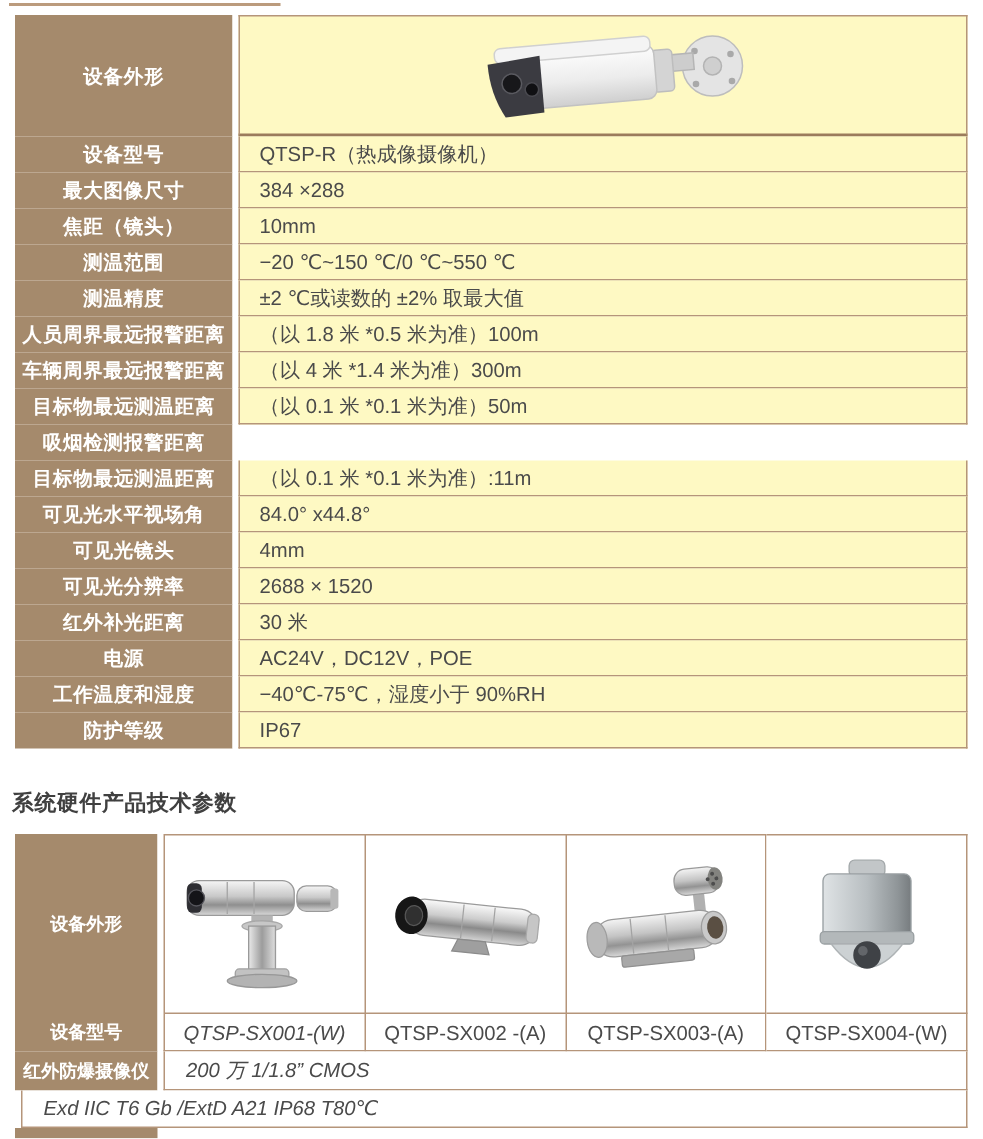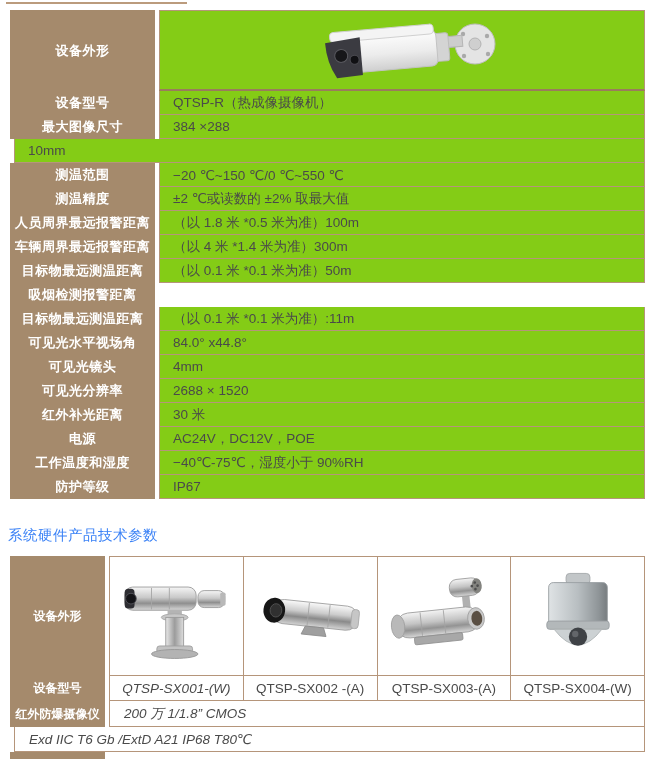--- a/index.html
+++ b/index.html
@@ -7,31 +7,31 @@
           font-family:"Liberation Sans","DejaVu Sans",sans-serif; }
   .top-strip { position:absolute; left:6px; top:2px; width:181px; height:2px; background:#bb9b7d; }
 
   
   .spec-table { position:absolute; left:10px; top:10px; width:635px; }
   .srow { display:flex; height:24px; }
   .srow.h-img { height:81px; }
   .lbl { flex:0 0 145px; background:#a58a6c; color:#fff; font-weight:bold; font-size:13px;
          display:flex; align-items:center; justify-content:center; letter-spacing:0.5px; }
   .gap { flex:0 0 4px; background:#fff; }
-  .val { flex:1; background:#84cc16; box-sizing:border-box; border:0 solid #b5957a;
+  .val { flex:1; background:#fef9c3; box-sizing:border-box; border:0 solid #b5957a;
          border-left-width:1px; border-right-width:1px; border-bottom-width:1px;
          display:flex; align-items:center; padding-left:13px;
          font-size:13.5px; color:#4a4a4a; }
   .srow:first-child .val { border-top-width:1px; }
   .srow.h-img .val { justify-content:center; padding-left:0;
                      border-bottom-width:2px; border-bottom-color:#9b7c5c; }
 
   
-  .section-title { position:absolute; left:8px; top:526px; font-size:14.5px; font-weight:normal;
-                   color:#3b82f6; letter-spacing:0.5px; }
+  .section-title { position:absolute; left:8px; top:526px; font-size:14.5px; font-weight:bold;
+                   color:#404040; letter-spacing:0.5px; }
 
   
   .hw-table { position:absolute; left:10px; top:556px; width:635px; }
   .hrow { display:flex; height:25px; }
   .hrow.h-img2 { height:120px; }
   .hrow.h-cmos { height:26px; }
   .hw-table .lbl { flex:0 0 95px; font-size:12px; letter-spacing:0; }
   .cells { flex:1; display:flex; }
   .cell { flex:1; background:#fff; box-sizing:border-box; border:0 solid #b5957a;
           border-right-width:1px; border-bottom-width:1px;
@@ -88,20 +88,21 @@
       <div class="lbl">设备型号</div>
       <div class="gap"></div>
       <div class="val">QTSP-R（热成像摄像机）</div>
     </div>
     <div class="srow">
       <div class="lbl">最大图像尺寸</div>
       <div class="gap"></div>
       <div class="val">384 ×288</div>
     </div>
     <div class="srow">
+      <div class="lbl">焦距（镜头）</div>
       <div class="gap"></div>
       <div class="val">10mm</div>
     </div>
     <div class="srow">
       <div class="lbl">测温范围</div>
       <div class="gap"></div>
       <div class="val">−20 ℃~150 ℃/0 ℃~550 ℃</div>
     </div>
     <div class="srow">
       <div class="lbl">测温精度</div>

